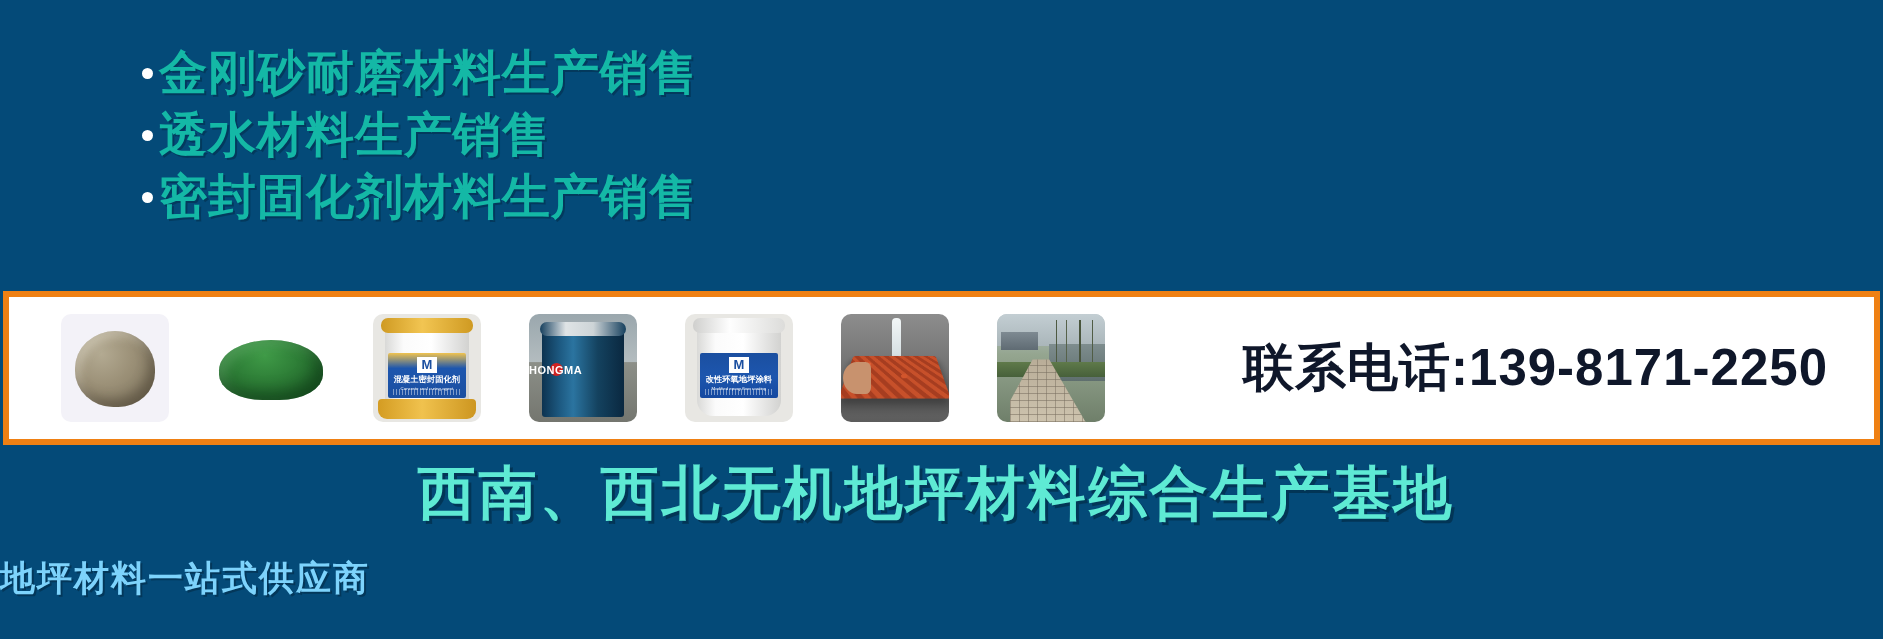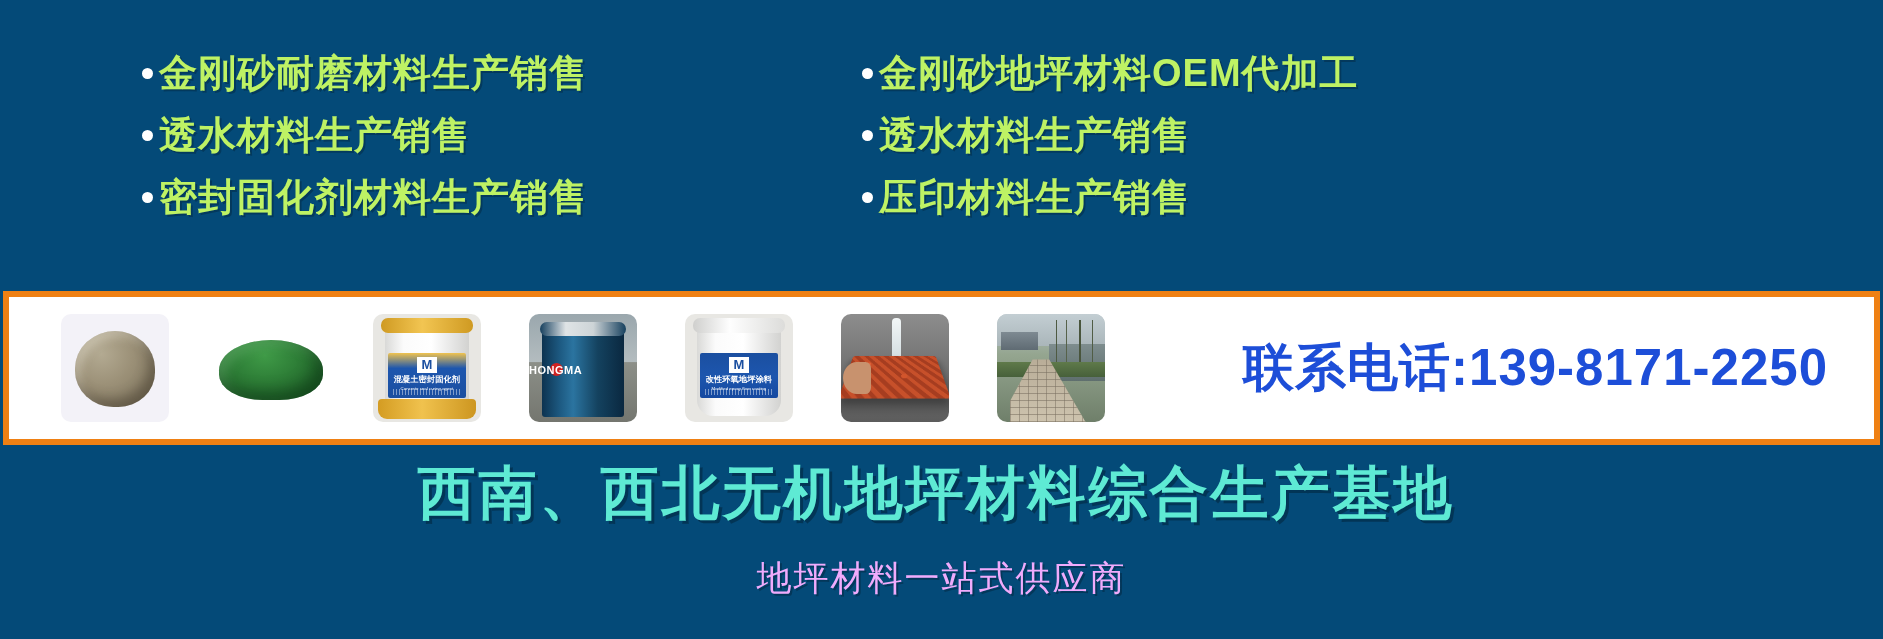--- a/index.html
+++ b/index.html
@@ -22,22 +22,22 @@
   }
   .bullet-col { position: absolute; top: 42px; }
   #bullet-col-left  { left: 142px; }
   #bullet-col-right { left: 862px; }
 
   .bullet-line {
     display: flex;
     align-items: center;
     height: 62px;
     white-space: nowrap;
-    color: #bef264;
-    font-size: 38px;
+    color: #14b8a6;
+    font-size: 48px;
     font-weight: bold;
     letter-spacing: 1px;
     text-shadow: 2px 2px 0 rgba(0,0,0,.22);
   }
   .bullet-dot {
     width: 11px; height: 11px;
     background: #ffffff;
     border-radius: 50%;
     margin-right: 6px;
     flex: none;
@@ -271,21 +271,21 @@
       linear-gradient(90deg, transparent 6%, #4e5a42 6% 8%, transparent 8%),
       linear-gradient(90deg, transparent 26%, #56624a 26% 28%, transparent 28%),
       linear-gradient(90deg, transparent 52%, #49553d 52% 55%, transparent 55%),
       linear-gradient(90deg, transparent 78%, #515d45 78% 80%, transparent 80%); }
 
   
   #phone-text {
     position: absolute;
     right: 46px; top: 50%;
     transform: translateY(-50%);
-    color: #1d4ed8;
+    color: #0f172a;
     font-size: 51px;
     font-weight: bold;
     letter-spacing: 1px;
     white-space: nowrap;
   }
 
   
   #headline {
     position: absolute;
     left: 0; right: 11px; top: 455px;
@@ -293,24 +293,23 @@
     color: #5eead4;
     font-size: 58px;
     font-weight: bold;
     letter-spacing: 3px;
     white-space: nowrap;
     text-shadow: 3px 3px 0 rgba(0,0,0,.28);
   }
   #subheadline {
     position: absolute;
     left: 0; right: 0; top: 555px;
-    text-align: center;
-    color: #f0abfc;
+    color: #7dd3fc;
     font-size: 35px;
-    font-weight: normal;
+    font-weight: bold;
     letter-spacing: 2px;
     white-space: nowrap;
     text-shadow: 2px 2px 0 rgba(0,0,0,.25);
   }
 </style>
 </head>
 <body>
 
 <div id="banner">
 
@@ -324,34 +323,20 @@
       <div class="bullet-line">
         <span class="bullet-dot"></span>
         <span>透水材料生产销售</span>
       </div>
       <div class="bullet-line">
         <span class="bullet-dot"></span>
         <span>密封固化剂材料生产销售</span>
       </div>
     </div>
 
-    <div class="bullet-col" id="bullet-col-right">
-      <div class="bullet-line">
-        <span class="bullet-dot"></span>
-        <span>金刚砂地坪材料OEM代加工</span>
-      </div>
-      <div class="bullet-line">
-        <span class="bullet-dot"></span>
-        <span>透水材料生产销售</span>
-      </div>
-      <div class="bullet-line">
-        <span class="bullet-dot"></span>
-        <span>压印材料生产销售</span>
-      </div>
-    </div>
   </div>
 
   <div id="product-strip">
 
     <div id="product-gallery">
 
       <div class="product-thumb powder-grey"></div>
 
       <div class="product-thumb thumb-plain powder-green"></div>
 

